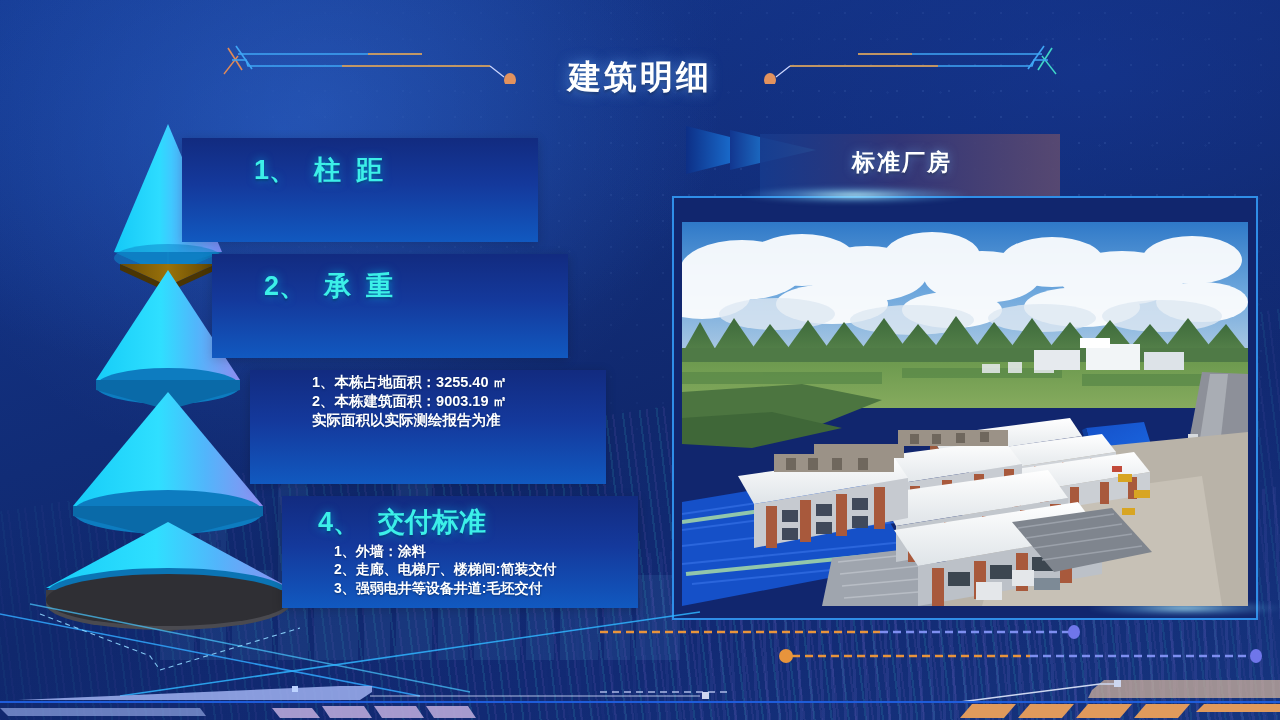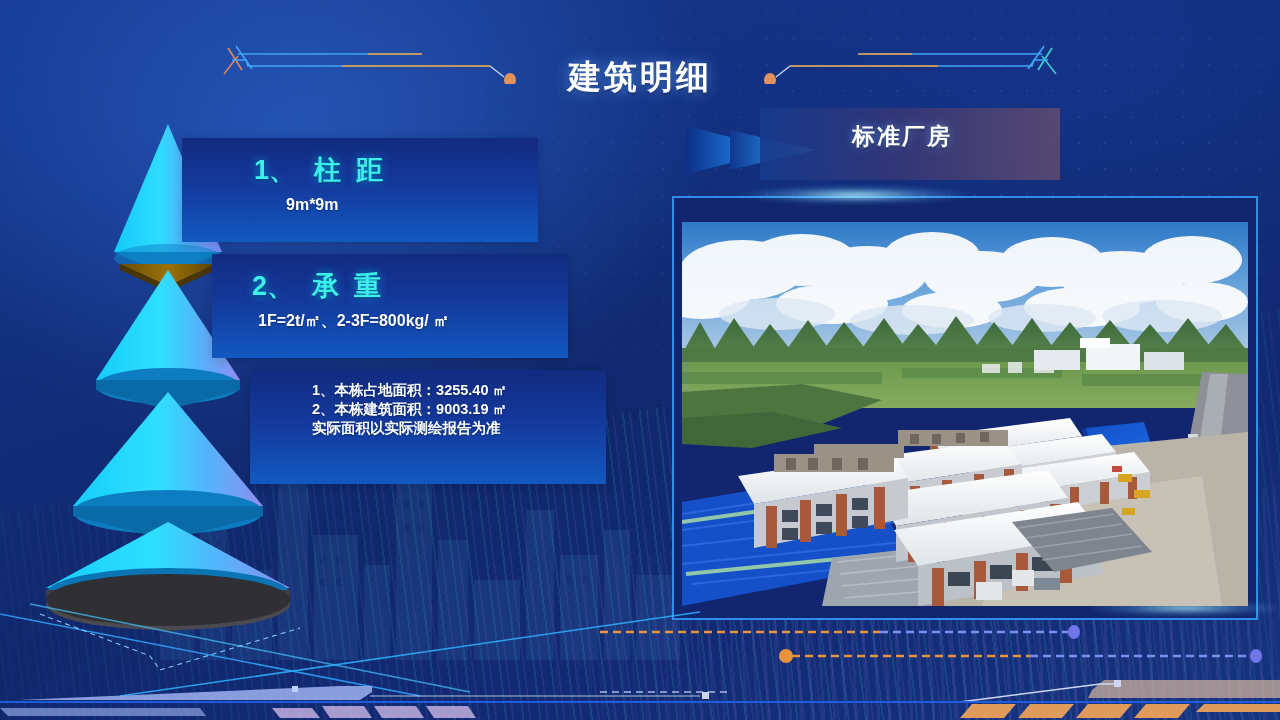--- a/index.html
+++ b/index.html
@@ -95,34 +95,34 @@
     text-shadow:0 1px 2px rgba(0,30,70,.6);
     line-height:1.32;
     white-space:pre-line;
   }
 
   #panel1{ left:182px; top:138px; width:356px; height:104px;padding-left:32px; }
   #panel1 .num{ font-size:27px; margin:14px 0 0 40px; }
   #panel1 .body{ font-size:16px; margin:6px 0 0 72px; }
 
   #panel2{ left:212px; top:254px; width:356px; height:104px; }
-  #panel2 .num{ font-size:27px; margin:14px 0 0 40px; }
+  #panel2 .num{ font-size:27px; margin:14px 0 0 52px; }
   #panel2 .body{ font-size:16px; margin:6px 0 0 46px; }
 
   #panel3{ left:250px; top:370px; width:356px; height:114px; }
   #panel3 .num{ font-size:27px; margin:10px 0 0 40px; }
-  #panel3 .body{ font-size:14.5px; margin:11px 0 0 62px; }
+  #panel3 .body{ font-size:14.5px; margin:3px 0 0 62px; }
 
   #panel4{ left:282px; top:496px; width:356px; height:112px; }
   #panel4 .num{ font-size:27px; margin:8px 0 0 36px; }
   #panel4 .body{ font-size:14px; margin:2px 0 0 52px; }
 
   
   .std-bar{
-    position:absolute; left:760px; top:108px; width:300px; height:72px;
+    position:absolute; left:760px; top:134px; width:300px; height:72px;
     background:linear-gradient(90deg, rgba(22,58,140,.92) 0%, rgba(52,54,118,.92) 45%, rgba(92,74,112,.92) 100%);
   }
   .std-bar .label{
     position:absolute; left:92px; top:13px;
     font-size:23px; font-weight:bold; color:#fff; letter-spacing:2px;
     text-shadow:0 0 10px rgba(120,190,255,.6), 0 2px 3px rgba(0,0,0,.4);
   }
   .arrows{ position:absolute; left:686px; top:120px; width:190px; height:60px; }
 
   
@@ -280,34 +280,38 @@
     <polygon points="150,404 272,470 28,470" fill="url(#cg2)"></polygon>
     <ellipse cx="150" cy="476" rx="122" ry="26" fill="#0b74b4"></ellipse>
 
     <polygon points="28,472 272,472 272,486 150,514 28,486" fill="#3c3c41"></polygon>
     <ellipse cx="150" cy="486" rx="122" ry="26" fill="#4a4a50"></ellipse>
     <ellipse cx="150" cy="482" rx="122" ry="26" fill="#2f2f34"></ellipse>
   </svg>
 
   <div class="panel" id="panel1">
     <div class="num"><span>1、</span><span style="padding-left:18px">柱  距</span></div>
-    <div class="body">9m*9m</div>
   </div>
 
   <div class="panel" id="panel2">
     <div class="num"><span>2、</span><span style="padding-left:18px">承  重</span></div>
-    <div class="body">1F=2t/㎡、2-3F=800kg/ ㎡</div>
   </div>
 
   <div class="panel" id="panel3">
     <div class="body">1、本栋占地面积：3255.40 ㎡
 2、本栋建筑面积：9003.19 ㎡
 实际面积以实际测绘报告为准</div>
   </div>
 
+  <div class="panel" id="panel4">
+    <div class="num"><span>4、</span><span style="padding-left:18px">交付标准</span></div>
+    <div class="body">1、外墙：涂料
+2、走廊、电梯厅、楼梯间:简装交付
+3、强弱电井等设备井道:毛坯交付</div>
+  </div>
 
   <svg class="arrows" viewBox="0 0 190 60">
     <defs>
       <linearGradient id="ag" x1="0" y1="0" x2="1" y2="0">
         <stop offset="0%" stop-color="#0d2f86"></stop>
           <stop offset="55%" stop-color="#1b74d6"></stop>
           <stop offset="100%" stop-color="#35c8f5"></stop>
       </linearGradient>
       <linearGradient id="ag2" x1="0" y1="0" x2="1" y2="0">
         <stop offset="0%" stop-color="#12368f"></stop>

